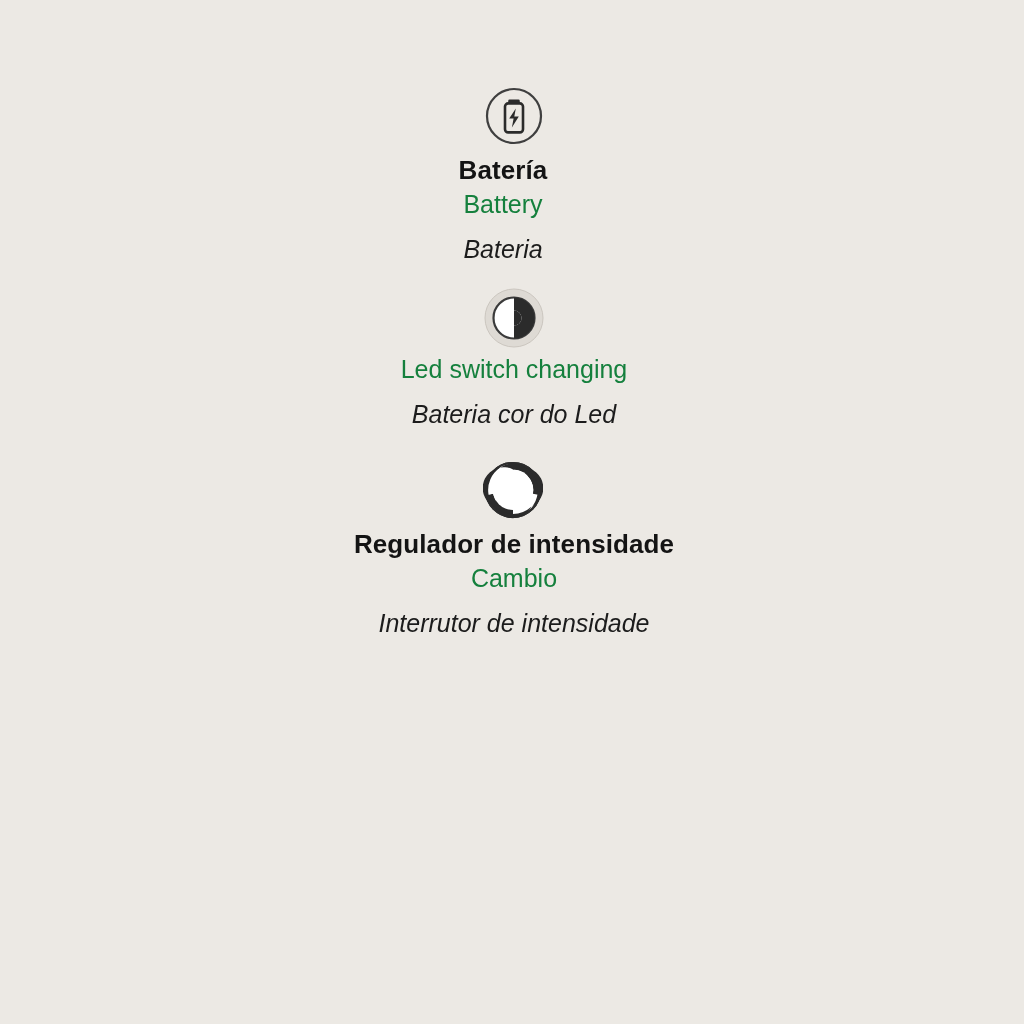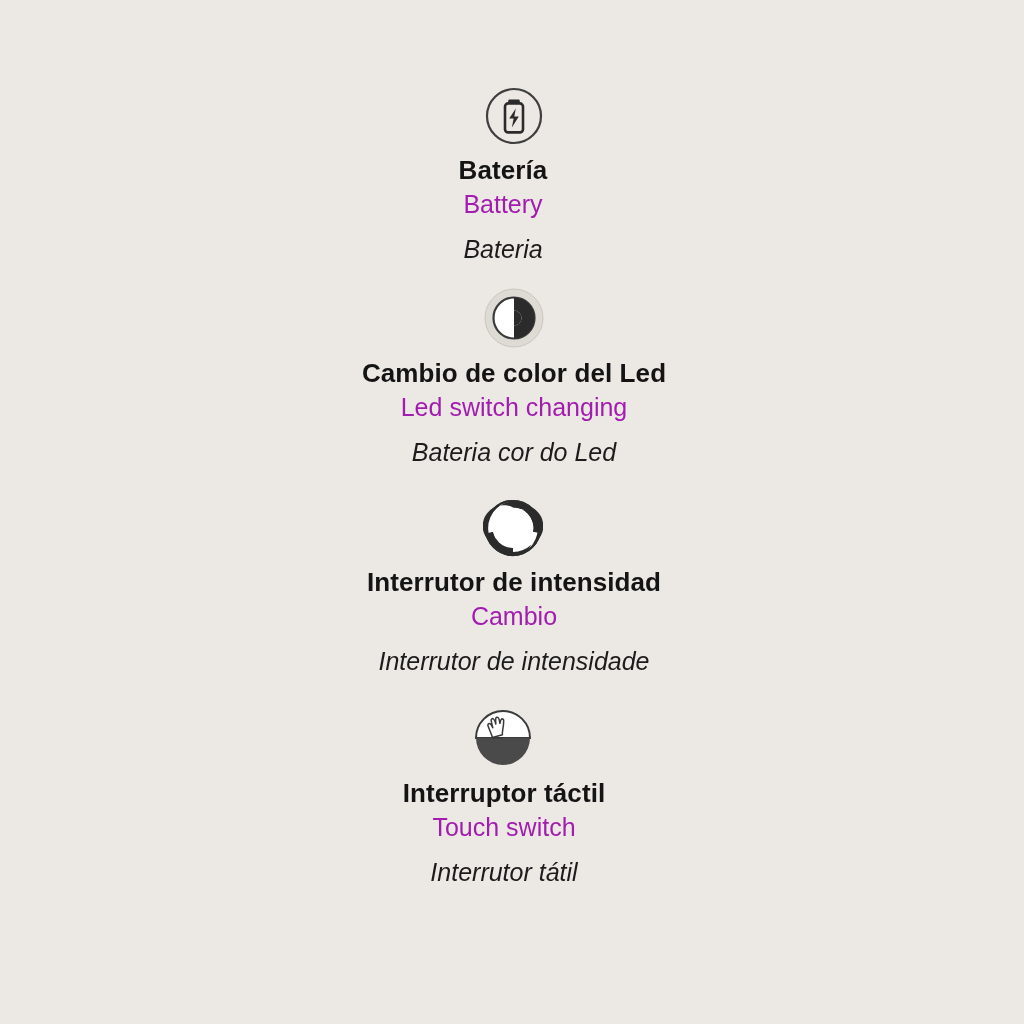--- a/index.html
+++ b/index.html
@@ -43,21 +43,21 @@
   .label-es {
     font-weight: bold;
     font-size: 26px;
     letter-spacing: 0.1px;
     color: #141414;
     margin-top: 10px;
   }
   .label-en {
     font-size: 25px;
     font-weight: normal;
-    color: #a21caf;
+    color: #15803d;
     margin-top: 7px;
   }
   .label-pt {
     font-size: 25px;
     font-style: italic;
     color: #1c1c1c;
     margin-top: 18px;
   }
 
   
@@ -102,21 +102,20 @@
       <svg width="62" height="62" viewBox="0 0 62 62" aria-hidden="true">
         <circle cx="31" cy="31" r="29" fill="#dedad4"></circle>
         <circle cx="31" cy="31" r="29" fill="none" stroke="#cbc6bf" stroke-width="1"></circle>
         <circle cx="31" cy="31" r="20.5" fill="#ffffff" stroke="#3b3b3b" stroke-width="2.2"></circle>
         <path d="M31 10.5 a20.5 20.5 0 0 1 0 41 Z" fill="#2b2b2b"></path>
         <circle cx="31" cy="31" r="7.6" fill="#ffffff"></circle>
         <path d="M31 23.4 a7.6 7.6 0 0 1 0 15.2 Z" fill="#2b2b2b"></path>
       </svg>
     </div>
     <div class="labels">
-      <div class="label-es">Cambio de color del Led</div>
       <div class="label-en">Led switch changing</div>
       <div class="label-pt">Bateria cor do Led</div>
     </div>
   </div>
 
   <div class="feature" id="feature-dimmer">
     <div class="icon-wrap">
       <svg width="60" height="60" viewBox="0 0 60 60" aria-hidden="true">
         <circle cx="30" cy="30" r="27" fill="#ffffff" stroke="#2e2e2e" stroke-width="2.2"></circle>
         <path d="M30 3 A27 27 0 0 1 56.5 35 L30 30 Z" fill="#2b2b2b"></path>
@@ -127,39 +126,20 @@
         <circle cx="30" cy="30" r="27" fill="none" stroke="#2e2e2e" stroke-width="2.2"></circle>
         <path d="M11.2 45.5 A20.5 20.5 0 0 1 30 9.6 A20.5 20.5 0 0 1 48.8 45.5 Z" fill="#2b2b2b" opacity="0"></path>
         <path d="M30 9.6 A20.4 20.4 0 0 0 12.6 40.4 L30 30 Z" fill="#ffffff"></path>
         <path d="M30 9.5 A20.5 20.5 0 0 1 47.3 40.6 L30.1 30 Z" fill="#ffffff"></path>
         <path d="M11.5 46.6 A27 27 0 0 0 48.5 46.6 A20.6 20.6 0 0 1 11.5 46.6 Z" fill="#2b2b2b"></path>
         <path d="M30 9.4 a20.6 20.6 0 0 0 -18.9 37.2 a27 27 0 0 1 -0.1 0.1 A27 27 0 0 1 30 3 Z" fill="#2b2b2b"></path>
         <path d="M30 9.4 a20.6 20.6 0 0 1 18.9 37.2 a27 27 0 0 0 0.1 0.1 A27 27 0 0 0 30 3 Z" fill="#2b2b2b"></path>
       </svg>
     </div>
     <div class="labels">
-      <div class="label-es">Interrutor de intensidad</div>
+      <div class="label-es">Regulador de intensidade</div>
       <div class="label-en">Cambio</div>
       <div class="label-pt">Interrutor de intensidade</div>
     </div>
   </div>
 
-  <div class="feature" id="feature-touch">
-    <div class="icon-wrap">
-      <svg width="62" height="62" viewBox="0 0 62 62" aria-hidden="true">
-        <path d="M4 31 a27 27 0 0 1 54 0 Z" fill="#ffffff" stroke="#3a3a3a" stroke-width="2"></path>
-        <path d="M4 31 a27 27 0 0 0 54 0 Z" fill="#4a4a4a"></path>
-        <path d="M20.5 30.5 c-1.5 -4.5 -3.5 -9 -4.5 -11.5 c-0.6 -1.6 0.6 -2.9 2 -2.3 c1 0.5 1.9 2 2.8 4
-                 c-0.8 -2.8 -1.3 -5.4 -1.6 -6.9 c-0.3 -1.7 1.2 -2.7 2.4 -1.8 c0.9 0.7 1.6 2.6 2.2 5
-                 c-0.2 -2.2 -0.2 -4 -0.1 -5.1 c0.1 -1.7 1.8 -2.2 2.7 -1 c0.7 0.9 1.2 3 1.5 5.4
-                 c0.3 -1.7 0.7 -3 1.2 -3.7 c0.9 -1.3 2.6 -0.7 2.6 0.9 c0 2.3 -0.4 6.4 -1 9.6
-                 c-0.3 1.6 -0.4 3.3 -0.3 4.6 Z" fill="#ffffff" stroke="#3a3a3a" stroke-width="1.5" stroke-linejoin="round"></path>
-        <path d="M31 31 h-11" stroke="#3a3a3a" stroke-width="1.3"></path>
-      </svg>
-    </div>
-    <div class="labels">
-      <div class="label-es">Interruptor táctil</div>
-      <div class="label-en">Touch switch</div>
-      <div class="label-pt">Interrutor tátil</div>
-    </div>
-  </div>
 
 </div>
 
 </body></html>

